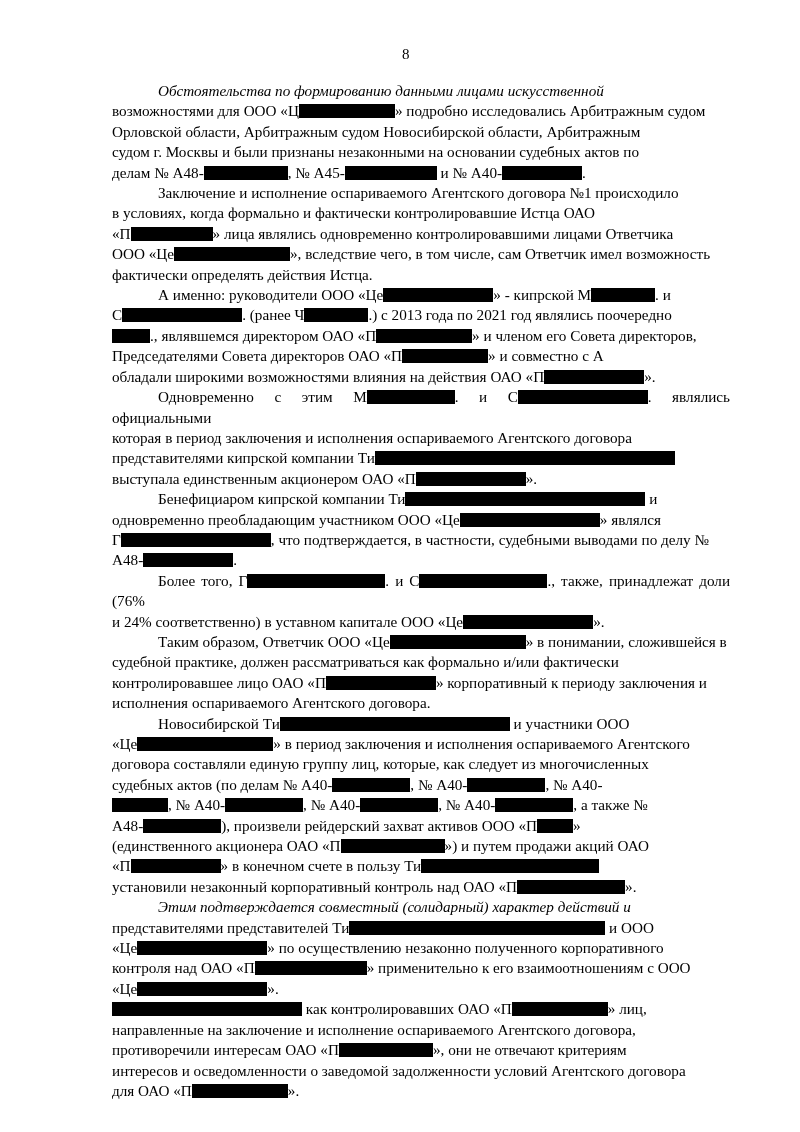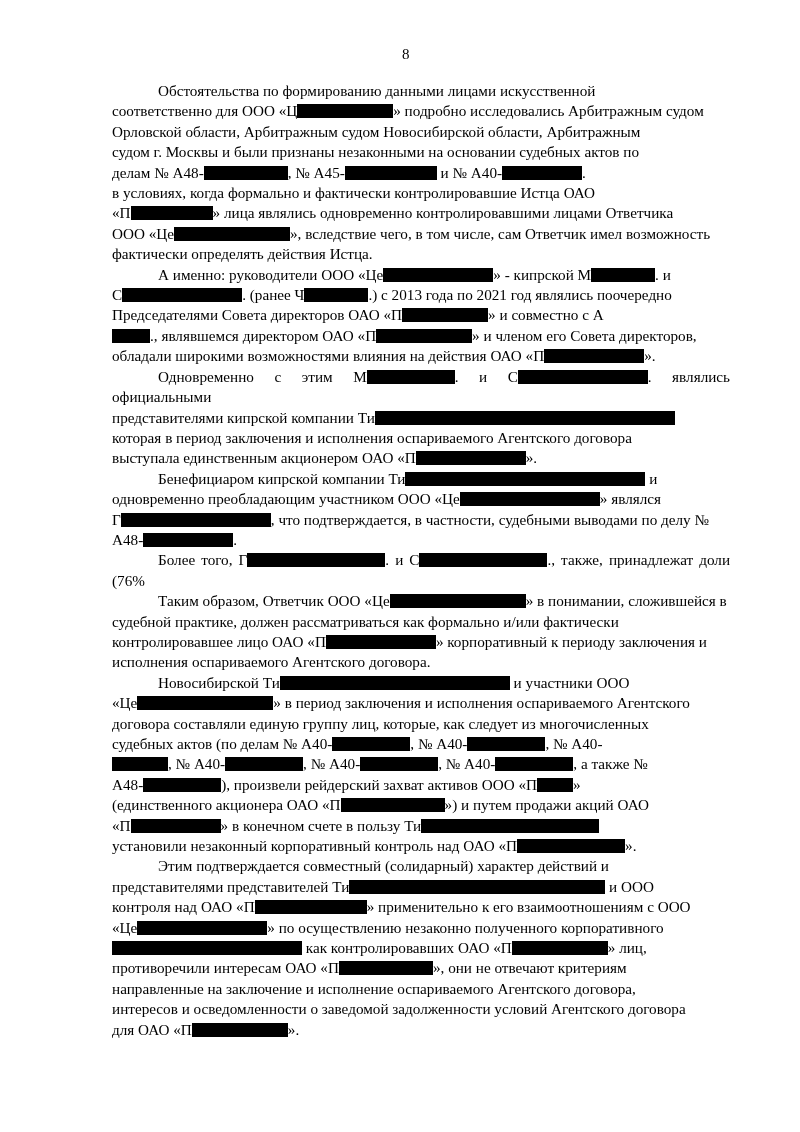--- a/index.html
+++ b/index.html
@@ -39,63 +39,65 @@
     background: #000;
     vertical-align: -2px;
     height: 14px;
     border-radius: 0;
   }
   .justify-line {
     display: flex;
     justify-content: space-between;
     align-items: baseline;
   }
-  .justify-line > span { white-space: nowrap; }
+  .justify-line > span { white-space: nowrap; font-style: italic; }
   .ln { display: block; }
 </style>
 </head>
 <body>
 
 <div class="page">
   <div class="page-number">8</div>
   <div class="body-text" id="body-text">
       <div class="para-block">
         <div class="ln justify-line"><span style="display: inline-block; width: 46px;"></span><span>Обстоятельства</span><span style="flex: 1 1 0%;">&nbsp;</span><span>по</span><span style="flex: 1 1 0%;">&nbsp;</span><span>формированию</span><span style="flex: 1 1 0%;">&nbsp;</span><span>данными</span><span style="flex: 1 1 0%;">&nbsp;</span><span>лицами</span><span style="flex: 1 1 0%;">&nbsp;</span><span>искусственной</span></div>
-        <div class="ln"><span>соответственно для ООО «Ц</span><span class="rd" style="width: 96px;"></span><span>» подробно исследовались Арбитражным судом</span></div>
+        <div class="ln"><span>возможностями для ООО «Ц</span><span class="rd" style="width: 96px;"></span><span>» подробно исследовались Арбитражным судом</span></div>
         <div class="ln"><span>Орловской области, Арбитражным судом Новосибирской области, Арбитражным</span></div>
         <div class="ln"><span>судом г. Москвы и были признаны незаконными на основании судебных актов по</span></div>
         <div class="ln"><span>делам № А48-</span><span class="rd" style="width: 84px;"></span><span>, № А45-</span><span class="rd" style="width: 92px;"></span><span> и № А40-</span><span class="rd" style="width: 80px;"></span><span>.</span></div>
       </div>
       <div class="para-block">
+        <div class="ln"><span style="display: inline-block; width: 46px;"></span><span>Заключение и исполнение оспариваемого Агентского договора №1 происходило</span></div>
         <div class="ln"><span>в условиях, когда формально и фактически контролировавшие Истца ОАО</span></div>
         <div class="ln"><span>«П</span><span class="rd" style="width: 82px;"></span><span>» лица являлись одновременно контролировавшими лицами Ответчика</span></div>
         <div class="ln"><span>ООО «Це</span><span class="rd" style="width: 116px;"></span><span>», вследствие чего, в том числе, сам Ответчик имел возможность</span></div>
         <div class="ln"><span>фактически определять действия Истца.</span></div>
       </div>
       <div class="para-block">
         <div class="ln"><span style="display: inline-block; width: 46px;"></span><span>А именно: руководители ООО «Це</span><span class="rd" style="width: 110px;"></span><span>» - кипрской М</span><span class="rd" style="width: 64px;"></span><span>. и</span></div>
         <div class="ln"><span>С</span><span class="rd" style="width: 120px;"></span><span>. (ранее Ч</span><span class="rd" style="width: 64px;"></span><span>.) с 2013 года по 2021 год являлись поочередно</span></div>
+        <div class="ln"><span class="rd" style="width: 38px;"></span><span>., являвшемся директором ОАО «П</span><span class="rd" style="width: 96px;"></span><span>» и членом его Совета директоров,</span></div>
         <div class="ln"><span>Председателями Совета директоров ОАО «П</span><span class="rd" style="width: 86px;"></span><span>» и совместно с А</span></div>
-        <div class="ln"><span class="rd" style="width: 38px;"></span><span>., являвшемся директором ОАО «П</span><span class="rd" style="width: 96px;"></span><span>» и членом его Совета директоров,</span></div>
         <div class="ln"><span>обладали широкими возможностями влияния на действия ОАО «П</span><span class="rd" style="width: 100px;"></span><span>».</span></div>
       </div>
       <div class="para-block">
         <div class="ln"><span style="display: inline-block; width: 46px;"></span><span>Одновременно с этим М</span><span class="rd" style="width: 88px;"></span><span>. и С</span><span class="rd" style="width: 130px;"></span><span>. являлись официальными</span></div>
+        <div class="ln"><span>которая в период заключения и исполнения оспариваемого Агентского договора</span></div>
         <div class="ln"><span>представителями кипрской компании Ти</span><span class="rd" style="width: 300px;"></span></div>
-        <div class="ln"><span>которая в период заключения и исполнения оспариваемого Агентского договора</span></div>
         <div class="ln"><span>выступала единственным акционером ОАО «П</span><span class="rd" style="width: 110px;"></span><span>».</span></div>
       </div>
       <div class="para-block">
         <div class="ln"><span style="display: inline-block; width: 46px;"></span><span>Бенефициаром кипрской компании Ти</span><span class="rd" style="width: 240px;"></span><span> и</span></div>
         <div class="ln"><span>одновременно преобладающим участником ООО «Це</span><span class="rd" style="width: 140px;"></span><span>» являлся</span></div>
         <div class="ln"><span>Г</span><span class="rd" style="width: 150px;"></span><span>, что подтверждается, в частности, судебными выводами по делу №</span></div>
         <div class="ln"><span>А48-</span><span class="rd" style="width: 90px;"></span><span>.</span></div>
       </div>
       <div class="para-block">
         <div class="ln"><span style="display: inline-block; width: 46px;"></span><span>Более того, Г</span><span class="rd" style="width: 138px;"></span><span>. и С</span><span class="rd" style="width: 128px;"></span><span>., также, принадлежат доли (76%</span></div>
+        <div class="ln"><span>и 24% соответственно) в уставном капитале ООО «Це</span><span class="rd" style="width: 130px;"></span><span>».</span></div>
       </div>
       <div class="para-block">
         <div class="ln"><span style="display: inline-block; width: 46px;"></span><span>Таким образом, Ответчик ООО «Це</span><span class="rd" style="width: 136px;"></span><span>» в понимании, сложившейся в</span></div>
         <div class="ln"><span>судебной практике, должен рассматриваться как формально и/или фактически</span></div>
         <div class="ln"><span>контролировавшее лицо ОАО «П</span><span class="rd" style="width: 110px;"></span><span>» корпоративный к периоду заключения и</span></div>
         <div class="ln"><span>исполнения оспариваемого Агентского договора.</span></div>
       </div>
       <div class="para-block">
         <div class="ln"><span style="display: inline-block; width: 46px;"></span><span>Новосибирской Ти</span><span class="rd" style="width: 230px;"></span><span> и участники ООО</span></div>
         <div class="ln"><span>«Це</span><span class="rd" style="width: 136px;"></span><span>» в период заключения и исполнения оспариваемого Агентского</span></div>
@@ -103,24 +105,25 @@
         <div class="ln"><span>судебных актов (по делам № А40-</span><span class="rd" style="width: 78px;"></span><span>, № А40-</span><span class="rd" style="width: 78px;"></span><span>, № А40-</span></div>
         <div class="ln"><span class="rd" style="width: 56px;"></span><span>, № А40-</span><span class="rd" style="width: 78px;"></span><span>, № А40-</span><span class="rd" style="width: 78px;"></span><span>, № А40-</span><span class="rd" style="width: 78px;"></span><span>, а также №</span></div>
         <div class="ln"><span>А48-</span><span class="rd" style="width: 78px;"></span><span>), произвели рейдерский захват активов ООО «П</span><span class="rd" style="width: 36px;"></span><span>»</span></div>
         <div class="ln"><span>(единственного акционера ОАО «П</span><span class="rd" style="width: 104px;"></span><span>») и путем продажи акций ОАО</span></div>
         <div class="ln"><span>«П</span><span class="rd" style="width: 90px;"></span><span>» в конечном счете в пользу Ти</span><span class="rd" style="width: 178px;"></span></div>
         <div class="ln"><span>установили незаконный корпоративный контроль над ОАО «П</span><span class="rd" style="width: 108px;"></span><span>».</span></div>
       </div>
       <div class="para-block">
         <div class="ln justify-line"><span style="display: inline-block; width: 46px;"></span><span>Этим</span><span style="flex: 1 1 0%;">&nbsp;</span><span>подтверждается</span><span style="flex: 1 1 0%;">&nbsp;</span><span>совместный</span><span style="flex: 1 1 0%;">&nbsp;</span><span>(солидарный)</span><span style="flex: 1 1 0%;">&nbsp;</span><span>характер</span><span style="flex: 1 1 0%;">&nbsp;</span><span>действий</span><span style="flex: 1 1 0%;">&nbsp;</span><span>и</span></div>
         <div class="ln"><span>представителями представителей Ти</span><span class="rd" style="width: 256px;"></span><span> и ООО</span></div>
+        <div class="ln"><span>«Це</span><span class="rd" style="width: 130px;"></span><span>» по осуществлению незаконно полученного корпоративного</span></div>
         <div class="ln"><span>контроля над ОАО «П</span><span class="rd" style="width: 112px;"></span><span>» применительно к его взаимоотношениям с ООО</span></div>
-        <div class="ln"><span>«Це</span><span class="rd" style="width: 130px;"></span><span>» по осуществлению незаконно полученного корпоративного</span></div>
+        <div class="ln"><span>«Це</span><span class="rd" style="width: 130px;"></span><span>».</span></div>
       </div>
       <div class="para-block">
         <div class="ln"><span class="rd" style="width: 190px;"></span><span> как контролировавших ОАО «П</span><span class="rd" style="width: 96px;"></span><span>» лиц,</span></div>
+        <div class="ln"><span>направленные на заключение и исполнение оспариваемого Агентского договора,</span></div>
         <div class="ln"><span>противоречили интересам ОАО «П</span><span class="rd" style="width: 94px;"></span><span>», они не отвечают критериям</span></div>
-        <div class="ln"><span>направленные на заключение и исполнение оспариваемого Агентского договора,</span></div>
         <div class="ln"><span>интересов и осведомленности о заведомой задолженности условий Агентского договора</span></div>
         <div class="ln"><span>для ОАО «П</span><span class="rd" style="width: 96px;"></span><span>».</span></div>
       </div>
     </div>
 </div>
 
 </body></html>

